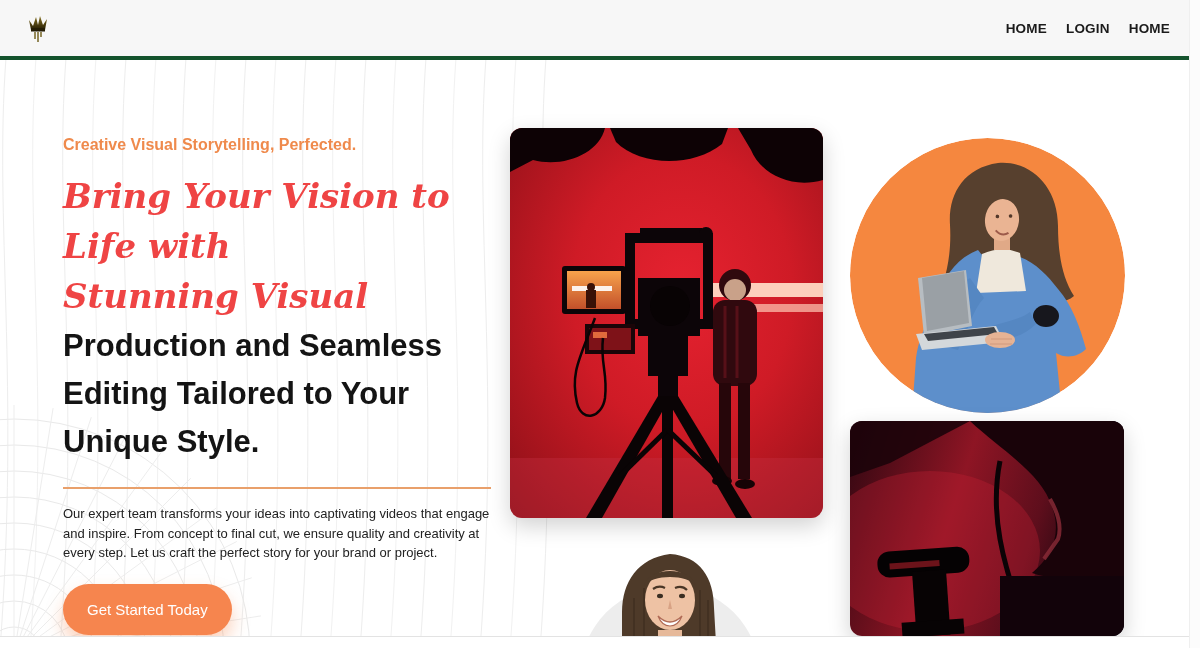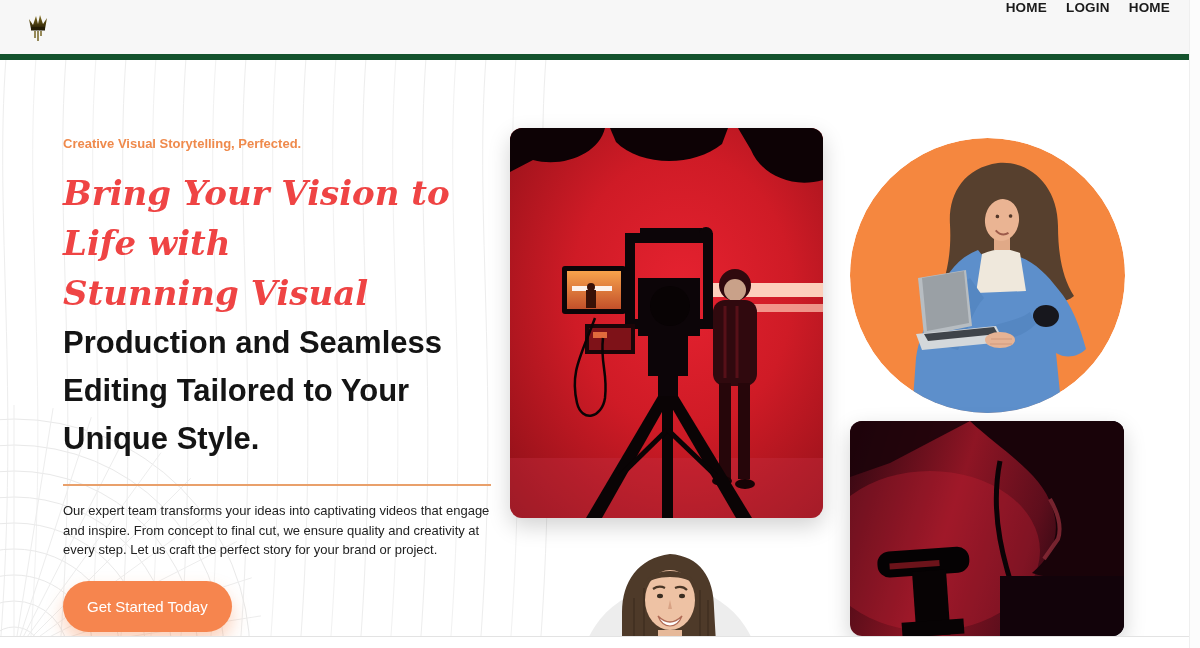--- a/index.html
+++ b/index.html
@@ -2,32 +2,32 @@
 <html><head>
 <meta charset="utf-8">
 <style>
   html,body{margin:0;padding:0;background:#ffffff;}
   .page{position:relative;width:1200px;height:648px;overflow:hidden;background:#ffffff;
         font-family:"Liberation Sans",sans-serif;}
   
   #decor{position:absolute;left:0;top:0;z-index:0;pointer-events:none;}
   
   .header{position:absolute;left:0;top:0;width:1200px;height:60px;background:#f7f7f7;
-          border-bottom:6px solid #14532d;z-index:5;display:flex;
+          border-bottom:4px solid #14532d;z-index:5;display:flex;align-items:center;
           justify-content:space-between;box-sizing:border-box;padding:0 30px 0 26px;}
   .logo{display:flex;align-items:center;cursor:pointer;}
   .nav{display:flex;gap:19px;}
   .nav a{font-size:13.5px;font-weight:700;color:#1b1b1b;text-decoration:none;
          letter-spacing:.2px;cursor:pointer;}
   
   .scroll-strip{position:absolute;right:0;top:0;width:10px;height:648px;background:#fcfcfc;
                 border-left:1px solid #efefef;z-index:6;}
   
   .hero-left{position:absolute;left:63px;top:136px;width:440px;z-index:2;}
-  .tagline{font-size:13px;font-weight:700;color:#EF8A4C;margin:0 0 18px 0;}
+  .tagline{font-size:16px;font-weight:700;color:#EF8A4C;margin:0 0 18px 0;}
   h1.headline{margin:0;font-size:31px;line-height:48px;color:#141414;font-weight:700;}
   .script{font-family:"DejaVu Serif",serif;font-style:italic;font-weight:700;
           font-size:34px;color:#ef4444;}
   .solid{color:#141414;}
   .divider{border:none;border-top:2px solid #E9A06B;width:428px;margin:21px 0 0 0;}
   .desc{font-size:13px;line-height:19.5px;color:#222222;margin:15px 0 0 0;width:438px;}
   .cta{margin-top:21px;display:inline-block;background:#F6854E;color:#ffffff;border:none;
        font-family:"Liberation Sans",sans-serif;font-size:15px;padding:0 24px;height:51px;
        line-height:51px;border-radius:28px;cursor:pointer;
        box-shadow:0 10px 18px rgba(243,124,60,.35);}

